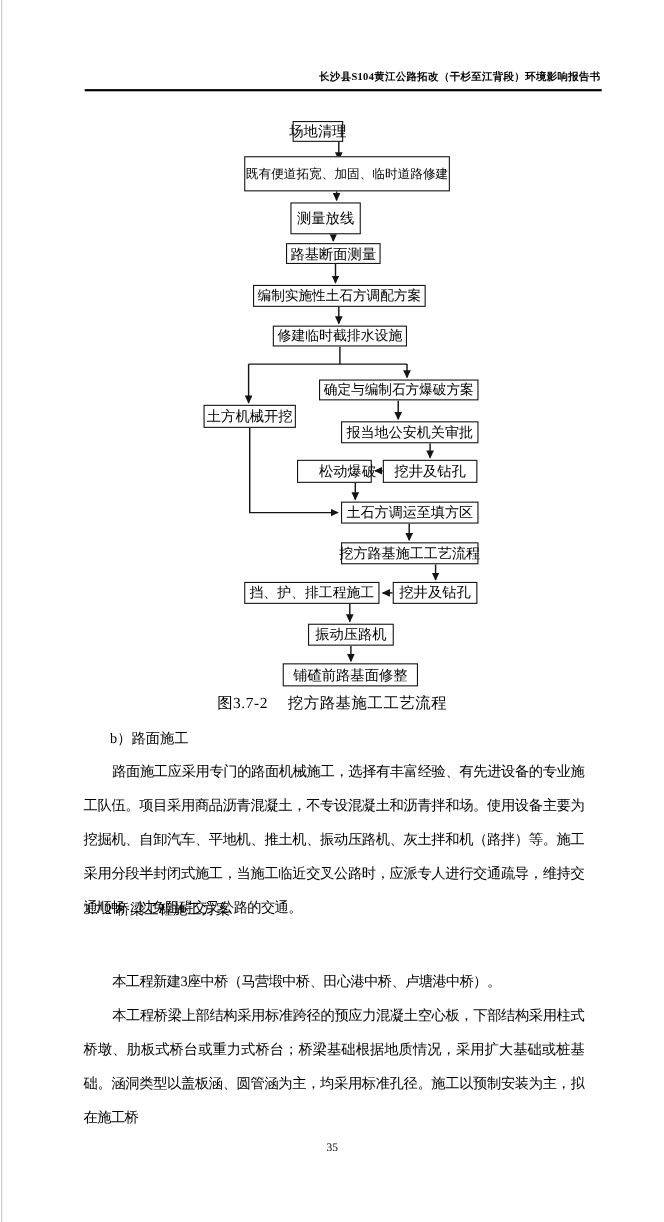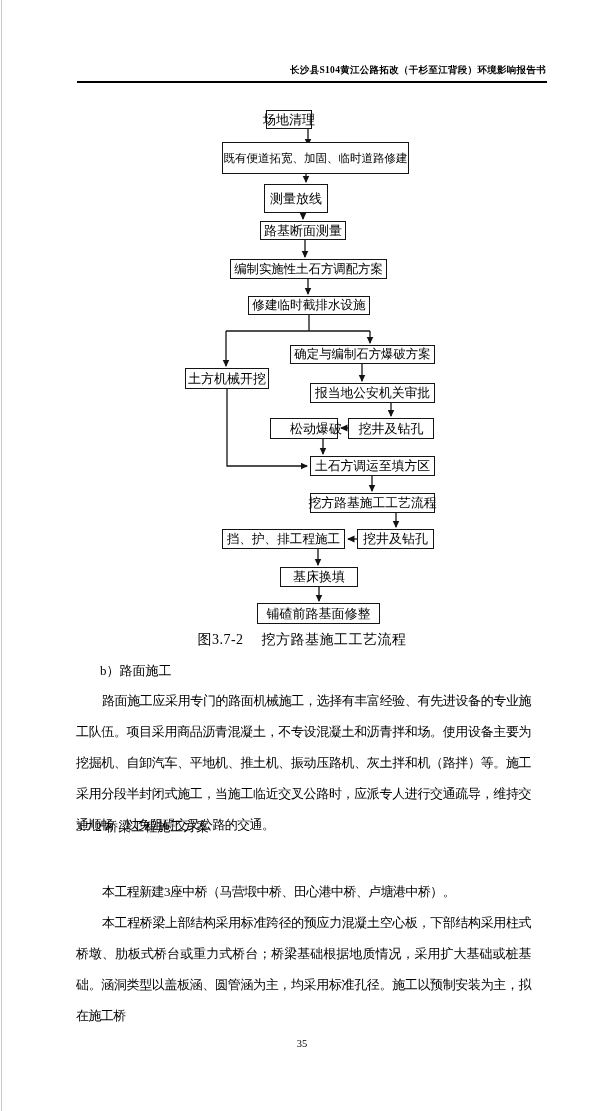--- a/index.html
+++ b/index.html
@@ -122,21 +122,21 @@
   <div class="fcbox fc5">修建临时截排水设施</div>
   <div class="fcbox fc6">土方机械开挖</div>
   <div class="fcbox fc7">确定与编制石方爆破方案</div>
   <div class="fcbox fc8">报当地公安机关审批</div>
   <div class="fcbox fc9">松动爆破</div>
   <div class="fcbox fc10">挖井及钻孔</div>
   <div class="fcbox fc11">土石方调运至填方区</div>
   <div class="fcbox fc12">挖方路基施工工艺流程</div>
   <div class="fcbox fc13">挡、护、排工程施工</div>
   <div class="fcbox fc14">挖井及钻孔</div>
-  <div class="fcbox fc15">基床换填</div>
+  <div class="fcbox fc15">振动压路机</div>
   <div class="fcbox fc16">铺碴前路基面修整</div>
 
   <div class="fig-caption">
     <span>图3.7-2</span><span class="gap"></span><span>挖方路基施工工艺流程</span>
   </div>
 
   <div class="item-heading">b）路面施工</div>
   <div class="para p1">路面施工应采用专门的路面机械施工，选择有丰富经验、有先进设备的专业施工队伍。项目采用商品沥青混凝土，不专设混凝土和沥青拌和场。使用设备主要为挖掘机、自卸汽车、平地机、推土机、振动压路机、灰土拌和机（路拌）等。施工采用分段半封闭式施工，当施工临近交叉公路时，应派专人进行交通疏导，维持交通顺畅，以免阻碍交叉公路的交通。</div>
   <div class="sec-heading">3.7.2 桥梁工程施工方案</div>
   <div class="para p2">本工程新建3座中桥（马营塅中桥、田心港中桥、卢塘港中桥）。</div>

